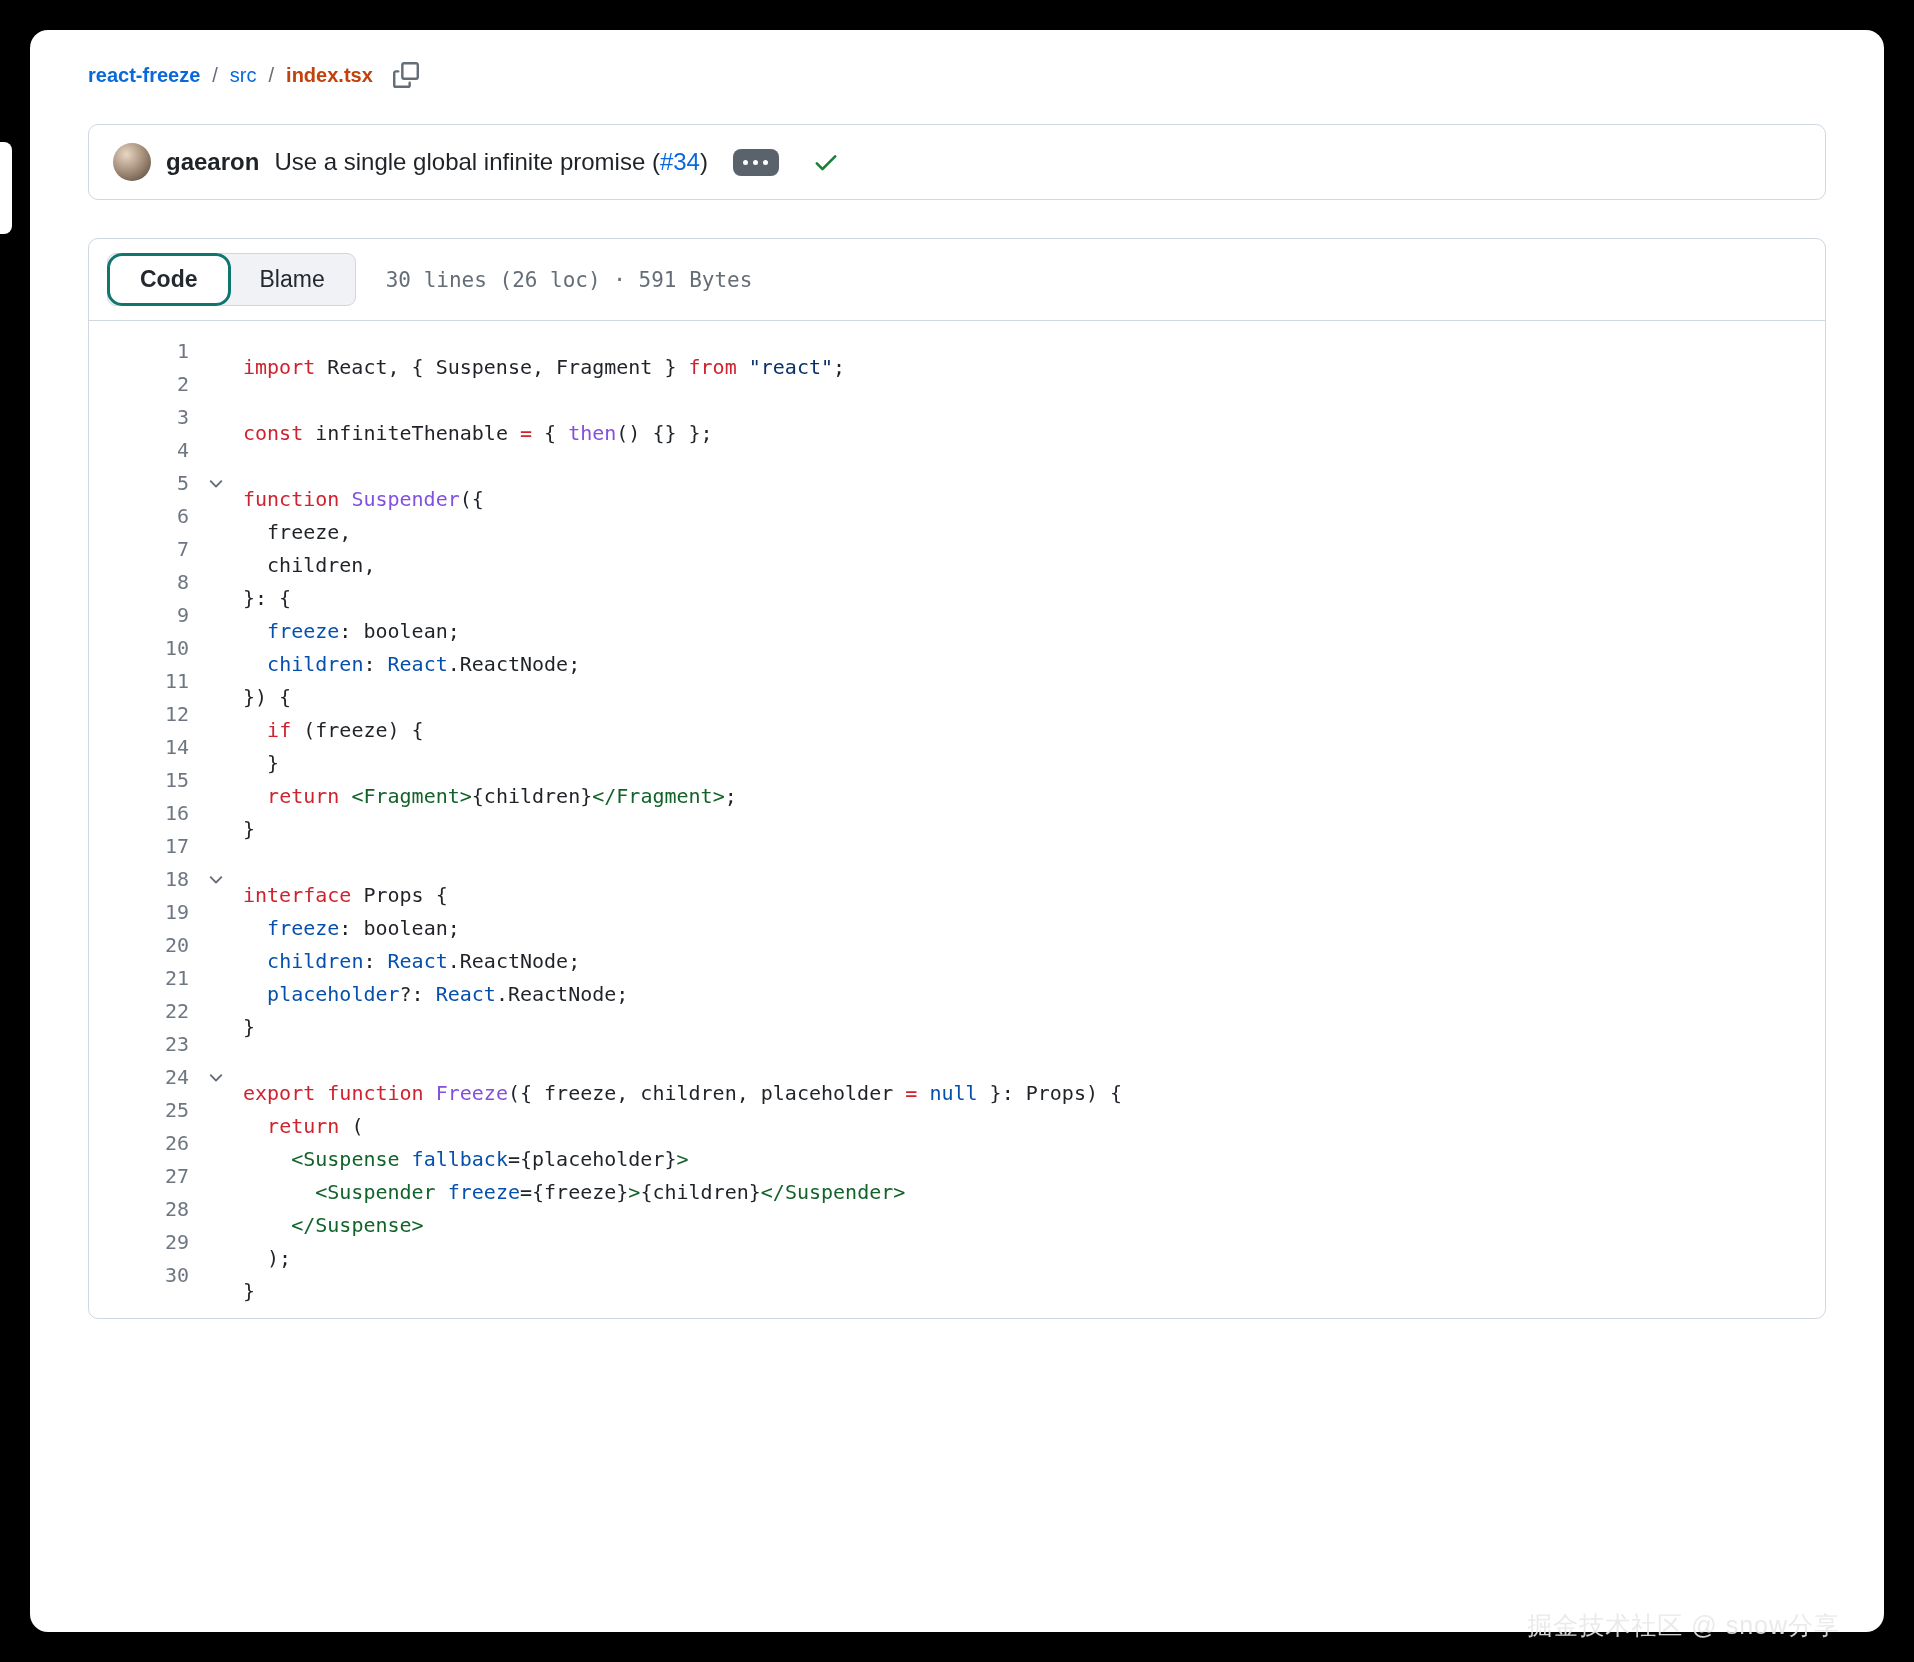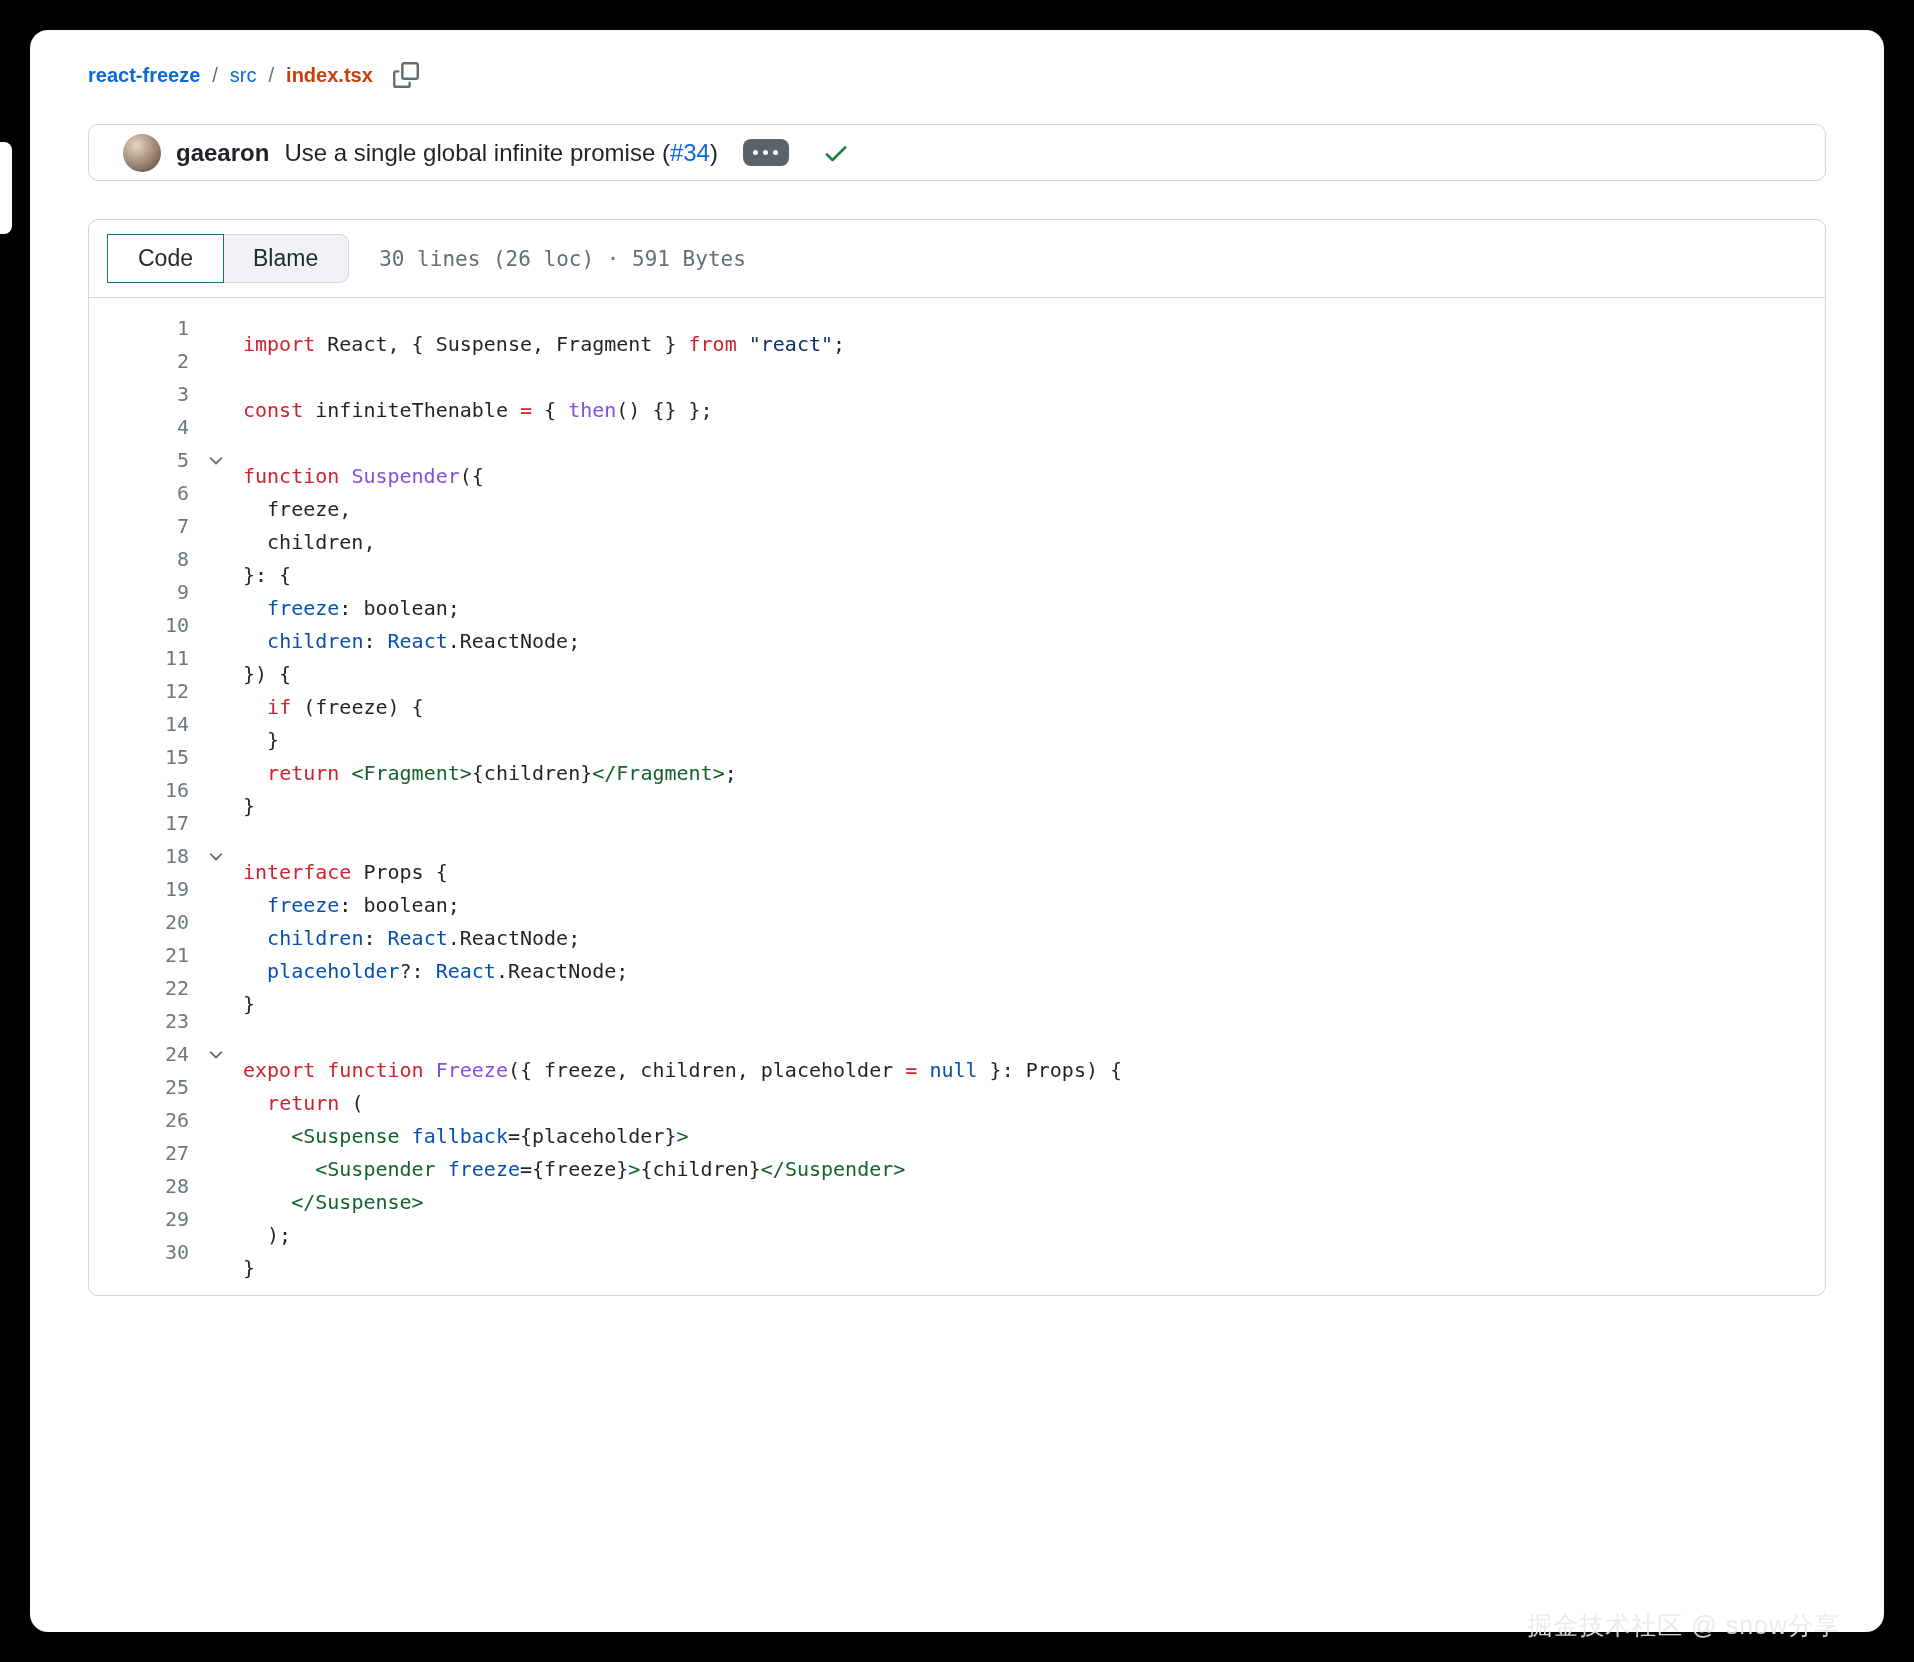--- a/index.html
+++ b/index.html
@@ -26,21 +26,21 @@
   .breadcrumb a { color: #0969da; text-decoration: none; cursor: pointer; }
   .breadcrumb a.repo { font-weight: 700; }
   .breadcrumb .sep { color: #656d76; }
   .breadcrumb .file { font-weight: 700; color: #c2410c; }
   .copy-btn { background: none; border: none; margin-left: 8px; cursor: pointer; display: flex; align-items: center; }
   .copy-btn svg { width: 26px; height: 26px; fill: #656d76; }
 
   
   .commit-box {
     margin-top: 36px; border: 1px solid #d0d7de; border-radius: 10px;
-    height: 57px; display: flex; align-items: center; padding: 0 34px; gap: 15px;
+    height: 76px; display: flex; align-items: center; padding: 0 24px; gap: 15px;
     font-size: 24px; background: #fff;
   }
   .avatar {
     width: 38px; height: 38px; border-radius: 50%; flex-shrink: 0;
     background: radial-gradient(circle at 35% 30%, #e8d6c3 0%, #9a8470 55%, #4a3f35 100%);
     cursor: pointer;
   }
   .author { font-weight: 700; color: #1f2328; text-decoration: none; cursor: pointer; }
   .msg { color: #1f2328; }
   .msg a { color: #0969da; text-decoration: none; cursor: pointer; }
@@ -61,22 +61,22 @@
   }
   .segmented {
     display: inline-flex; border: 1px solid #d0d7de; border-radius: 9px;
     background: #f0f2f5; align-items: stretch;
   }
   .seg {
     padding: 10px 30px; font-size: 23px; border: none; background: transparent;
     color: #24292f; cursor: pointer; font-family: "Liberation Sans", sans-serif;
   }
   .seg.active {
-    background: #fff; border: 1px solid #0f766e; border-radius: 0;
-    margin: -1px; font-weight: 400;
+    background: #fff; border: 3px solid #0f766e; border-radius: 15px;
+    margin: -1px; font-weight: 700;
   }
   .meta { color: #656d76; font-family: "DejaVu Sans Mono", "Liberation Mono", monospace; font-size: 21px; }
 
   .code-body {
     padding: 14px 0 26px;
     font-family: "DejaVu Sans Mono", "Liberation Mono", monospace;
     font-size: 20px;
   }
   .code-line { display: flex; align-items: center; height: 33px; line-height: 33px; }
   .ln { width: 100px; text-align: right; color: #6e7781; flex-shrink: 0; cursor: pointer; }

